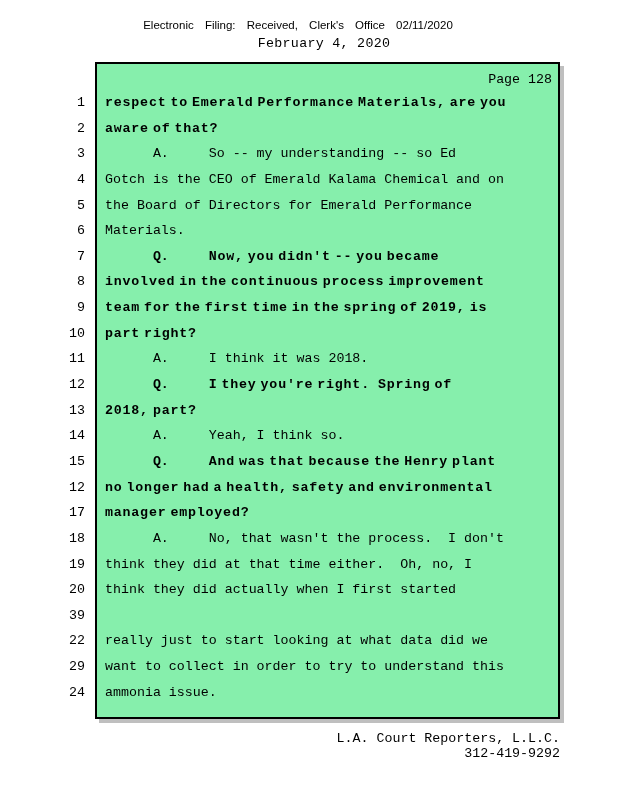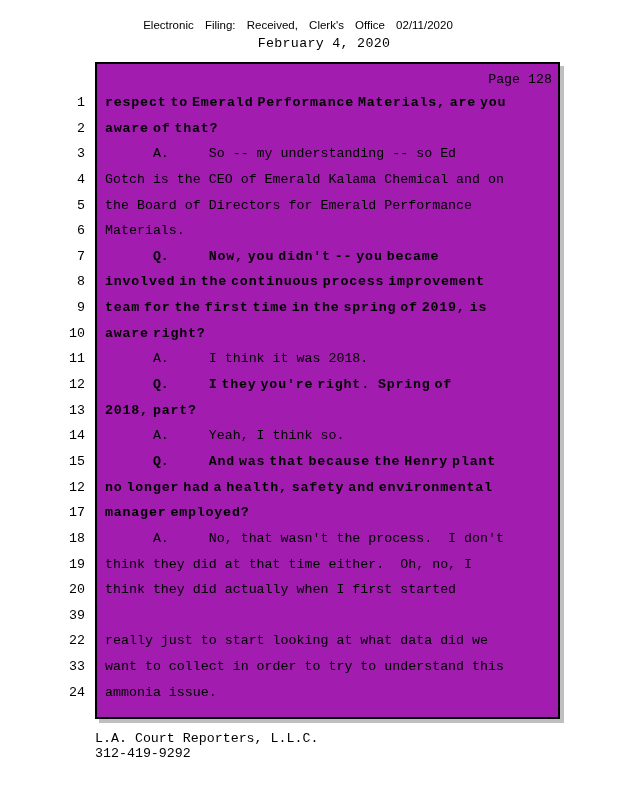--- a/index.html
+++ b/index.html
@@ -22,21 +22,21 @@
   .header-date {
     position:absolute; top:36px; left:15px; width:618px;
     text-align:center;
     font-size:13.3px;
     letter-spacing:0.3px;
   }
   .page-box {
     position:absolute; left:95px; top:62px;
     width:461px; height:653px;
     border:2px solid #000000;
-    background:#a21caf;
+    background:#86efac;
     box-shadow:4px 4px 0 0 #bfbfbf;
   }
   .page-number {
     position:absolute; top:8px; right:6px;
     font-size:13.3px;
     white-space:pre;
   }
   .lines {
     position:absolute; left:60px; top:90px; width:500px;
   }
@@ -56,21 +56,21 @@
   }
   .bold { font-weight:bold; }
   .squeeze {
     font-weight:bold;
     letter-spacing:0.8px;
     word-spacing:-4.8px;
     margin-top:40px;
   }
   .footer {
     position:absolute; left:95px; top:731px; width:465px;
-    text-align:left;
+    text-align:right;
     font-size:13.3px;
     line-height:15px;
   }
 </style>
 </head>
 <body>
 
 <div class="header-filing">Electronic Filing: Received, Clerk's Office 02/11/2020</div>
 
 <div class="header-date">February 4, 2020</div>
@@ -111,21 +111,21 @@
     <div class="tline">
       <span class="lnum">8</span>
       <span class="ltext"><span class="bold"></span><span class="squeeze">involved in the continuous process improvement</span></span>
     </div>
     <div class="tline">
       <span class="lnum">9</span>
       <span class="ltext"><span class="bold"></span><span class="squeeze">team for the first time in the spring of 2019, is</span></span>
     </div>
     <div class="tline">
       <span class="lnum">10</span>
-      <span class="ltext"><span class="bold"></span><span class="squeeze">aware right?</span></span>
+      <span class="ltext"><span class="bold"></span><span class="squeeze">part right?</span></span>
     </div>
     <div class="tline">
       <span class="lnum">11</span>
       <span class="ltext">      A.     I think it was 2018.</span>
     </div>
     <div class="tline">
       <span class="lnum">12</span>
       <span class="ltext"><span class="bold">      Q.     </span><span class="squeeze">I they you're right.  Spring of</span></span>
     </div>
     <div class="tline">
@@ -161,21 +161,21 @@
       <span class="ltext">think they did actually when I first started</span>
     </div>
     <div class="tline">
       <span class="lnum">39</span>
     </div>
     <div class="tline">
       <span class="lnum">22</span>
       <span class="ltext">really just to start looking at what data did we</span>
     </div>
     <div class="tline">
-      <span class="lnum">33</span>
+      <span class="lnum">29</span>
       <span class="ltext">want to collect in order to try to understand this</span>
     </div>
     <div class="tline">
       <span class="lnum">24</span>
       <span class="ltext">ammonia issue.</span>
     </div>
   </div>
 
 <div class="footer">
   <div>L.A. Court Reporters, L.L.C.</div>

